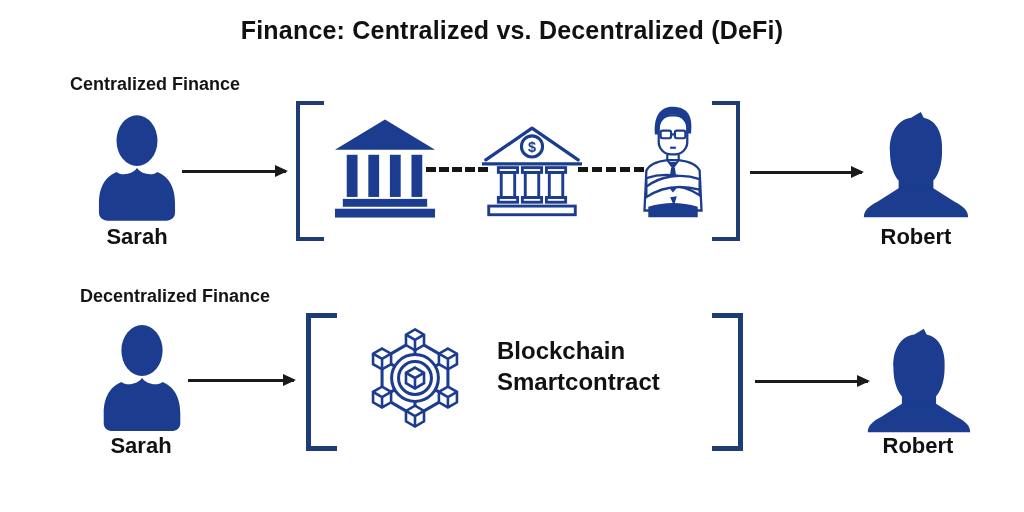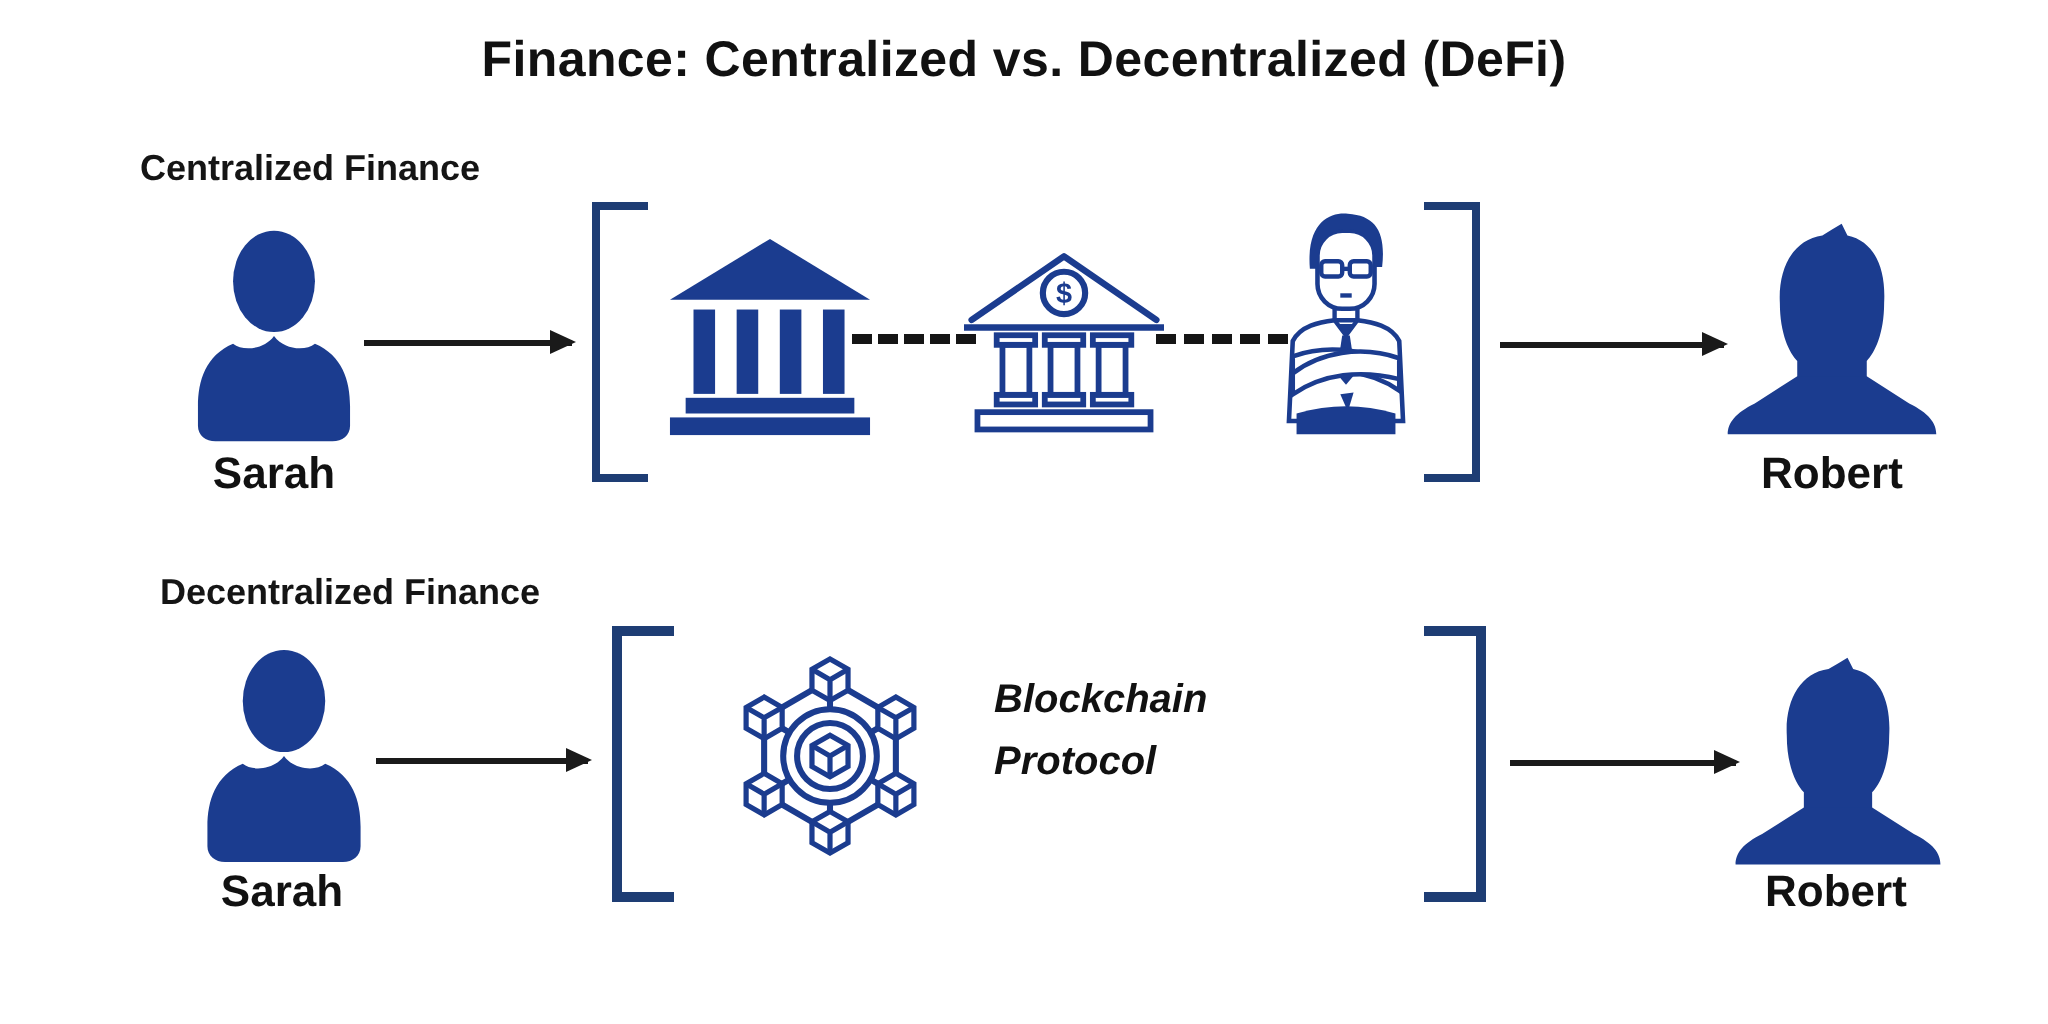--- a/index.html
+++ b/index.html
@@ -39,22 +39,22 @@
     border-top:6.5px solid transparent;
     border-bottom:6.5px solid transparent;
   }
   .bracket{position:absolute;border:4px solid #1e3d74;}
   .bracket.left{border-right:none;}
   .bracket.right{border-left:none;}
   .bracket.thick{border-width:5px;}
   .dash{position:absolute;border-top:5px dashed #151515;height:0;}
   .hub-text{
     position:absolute;
-    font-size:20px;font-weight:700;color:#111111;
-    line-height:31px;white-space:nowrap;font-style:italic;
+    font-size:24px;font-weight:700;color:#111111;
+    line-height:31px;white-space:nowrap;
   }
   svg{display:block;}
 </style>
 </head>
 <body>
 
 <div class="canvas">
 
   <h1 class="title">Finance: Centralized vs. Decentralized (DeFi)</h1>
 
@@ -182,21 +182,21 @@
         <use href="#cb" x="98" y="38"></use>
         <use href="#cb" x="98" y="82"></use>
         <use href="#cb" x="60" y="104"></use>
         <use href="#cb" x="22" y="82"></use>
         <use href="#cb" x="22" y="38"></use>
       </svg>
     </div>
 
     <div class="hub-text" style="left:497px;top:335px;">
       <div>Blockchain</div>
-      <div>Protocol</div>
+      <div>Smartcontract</div>
     </div>
 
     <div class="bracket right thick" style="left:712px;top:313px;width:26px;height:128px;"></div>
 
     <div class="arrow" style="left:755px;top:380px;width:113px;"></div>
 
     <div class="abs" style="left:864px;top:327px;">
       <svg width="110" height="108" viewBox="0 0 116 112">
         <path d="M58,4 L63,1 L66,7 C80,10 86,24 85,42 C85,58 80,68 76,72 L76,86 L40,86 L40,72 C36,68 31,58 31,42 C30,24 38,9 53,7 Z" fill="#1b3c8f"></path>
         <path d="M40,80 L76,80 L98,94 C108,99 112,104 112,110 L4,110 C4,104 8,99 18,94 Z" fill="#1b3c8f"></path>

